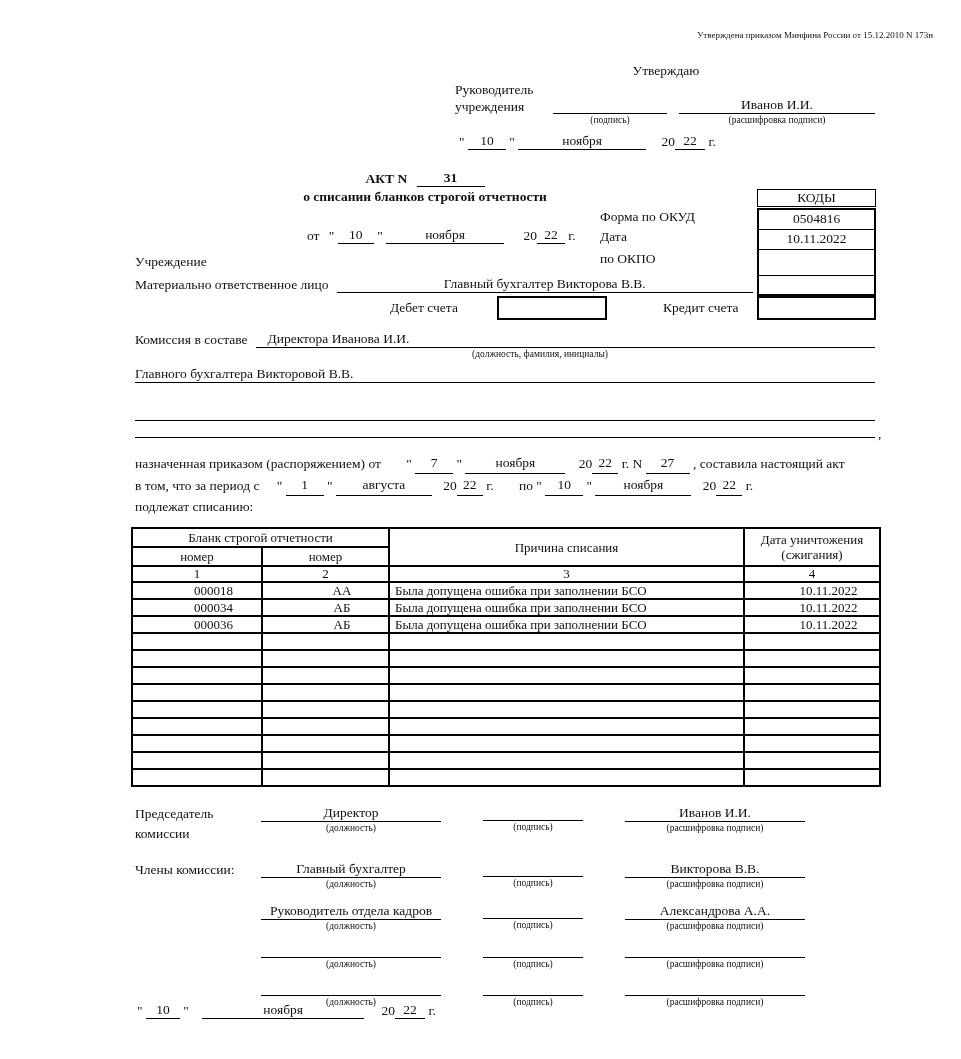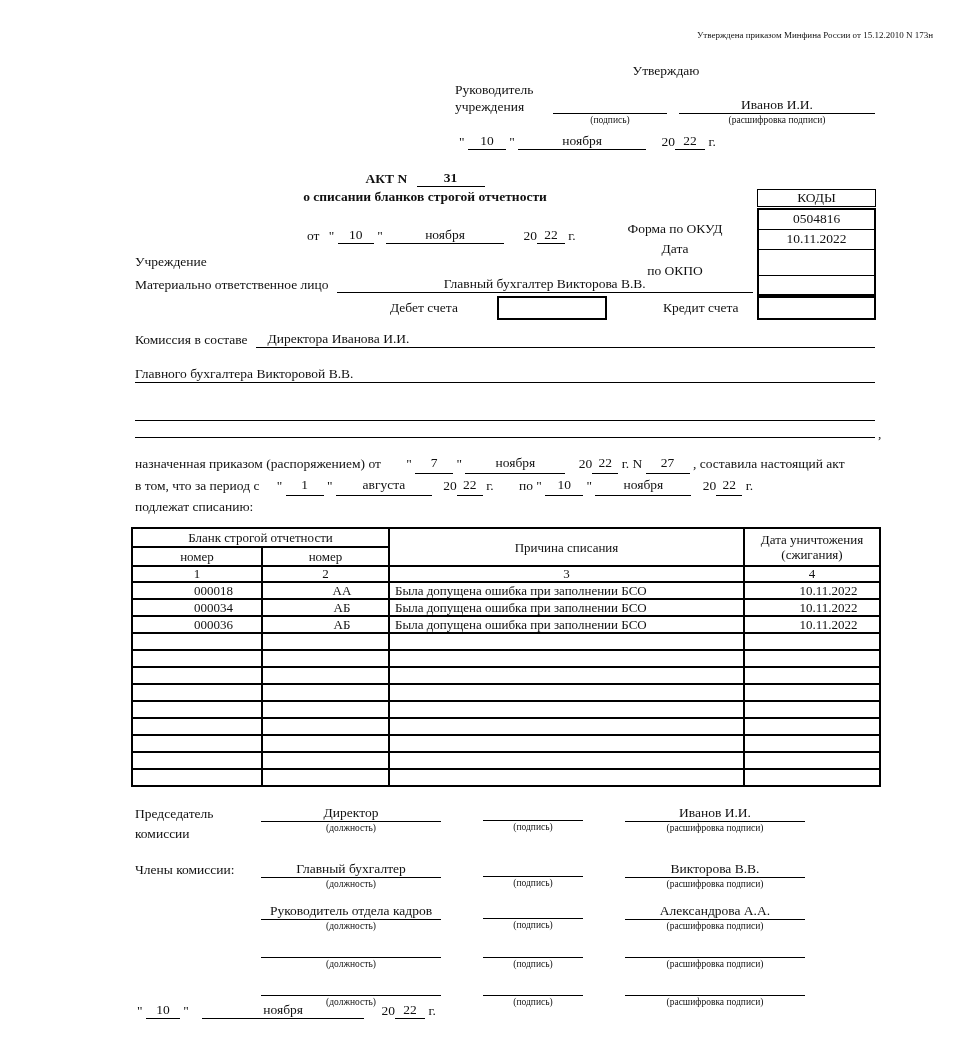--- a/index.html
+++ b/index.html
@@ -2,21 +2,21 @@
 <html><head>
 <meta charset="utf-8">
 <style>
   * { margin:0; padding:0; box-sizing:border-box; }
   html,body { background:#ffffff; }
   body { font-family:"Liberation Serif","DejaVu Serif",serif; color:#111; }
   .page { position:relative; width:961px; height:1059px; background:#fff; overflow:hidden; font-size:13.5px; }
   .abs { position:absolute; }
   .b { font-weight:bold; }
   .ctr { text-align:center; }
-  .rt { text-align:center;margin-top:12px; }
+  .rt { text-align:left; }
   .cap { font-size:9.5px; text-align:center; line-height:12px; white-space:nowrap; }
   .note { font-size:9px; }
   .ul { border-bottom:1.5px solid #000; }
   .du { display:inline-block; border-bottom:1.5px solid #000; text-align:center; vertical-align:bottom; }
   .nw { white-space:nowrap; }
   
   .approve-row { display:flex; align-items:flex-end; margin-top:2px; }
   .approve-label { width:98px; padding-bottom:11px; line-height:17px; }
   .sig-cell { display:flex; flex-direction:column; }
   .sig-val { min-height:17px; border-bottom:1.5px solid #000; text-align:center; line-height:17px; white-space:nowrap; }
@@ -126,20 +126,21 @@
   <div class="abs nw" style="left:390px; top:300px;">Дебет счета</div>
   <div class="abs acc-box" style="left:497px; top:296px; width:110px; height:24px;"></div>
   <div class="abs nw" style="left:663px; top:300px;">Кредит счета</div>
   <div class="abs acc-box" style="left:757px; top:296px; width:119px; height:24px;"></div>
 
   <div class="abs" style="left:135px; top:330px; width:740px;">
     <div class="lab-row">
       <div class="lbl">Комиссия в составе</div>
       <div class="ul" style="text-align:left; padding-left:12px;">Директора Иванова И.И.</div>
     </div>
+    <div class="cap" style="margin-left:220px; width:370px;">(должность, фамилия, инициалы)</div>
   </div>
   <div class="abs ul" style="left:135px; top:366px; width:740px; line-height:16px;">Главного бухгалтера Викторовой В.В.</div>
   <div class="abs ul" style="left:135px; top:411px; width:740px; height:10px;"></div>
   <div class="abs ul" style="left:135px; top:428px; width:740px; height:10px;"></div>
   <div class="abs" style="left:878px; top:426px;">,</div>
 
   <div class="abs" style="left:135px; top:452px; width:760px; line-height:21px;">
     <div class="nw">
       <span>назначенная приказом (распоряжением) от</span>
       <span style="margin-left:22px;">"</span>

